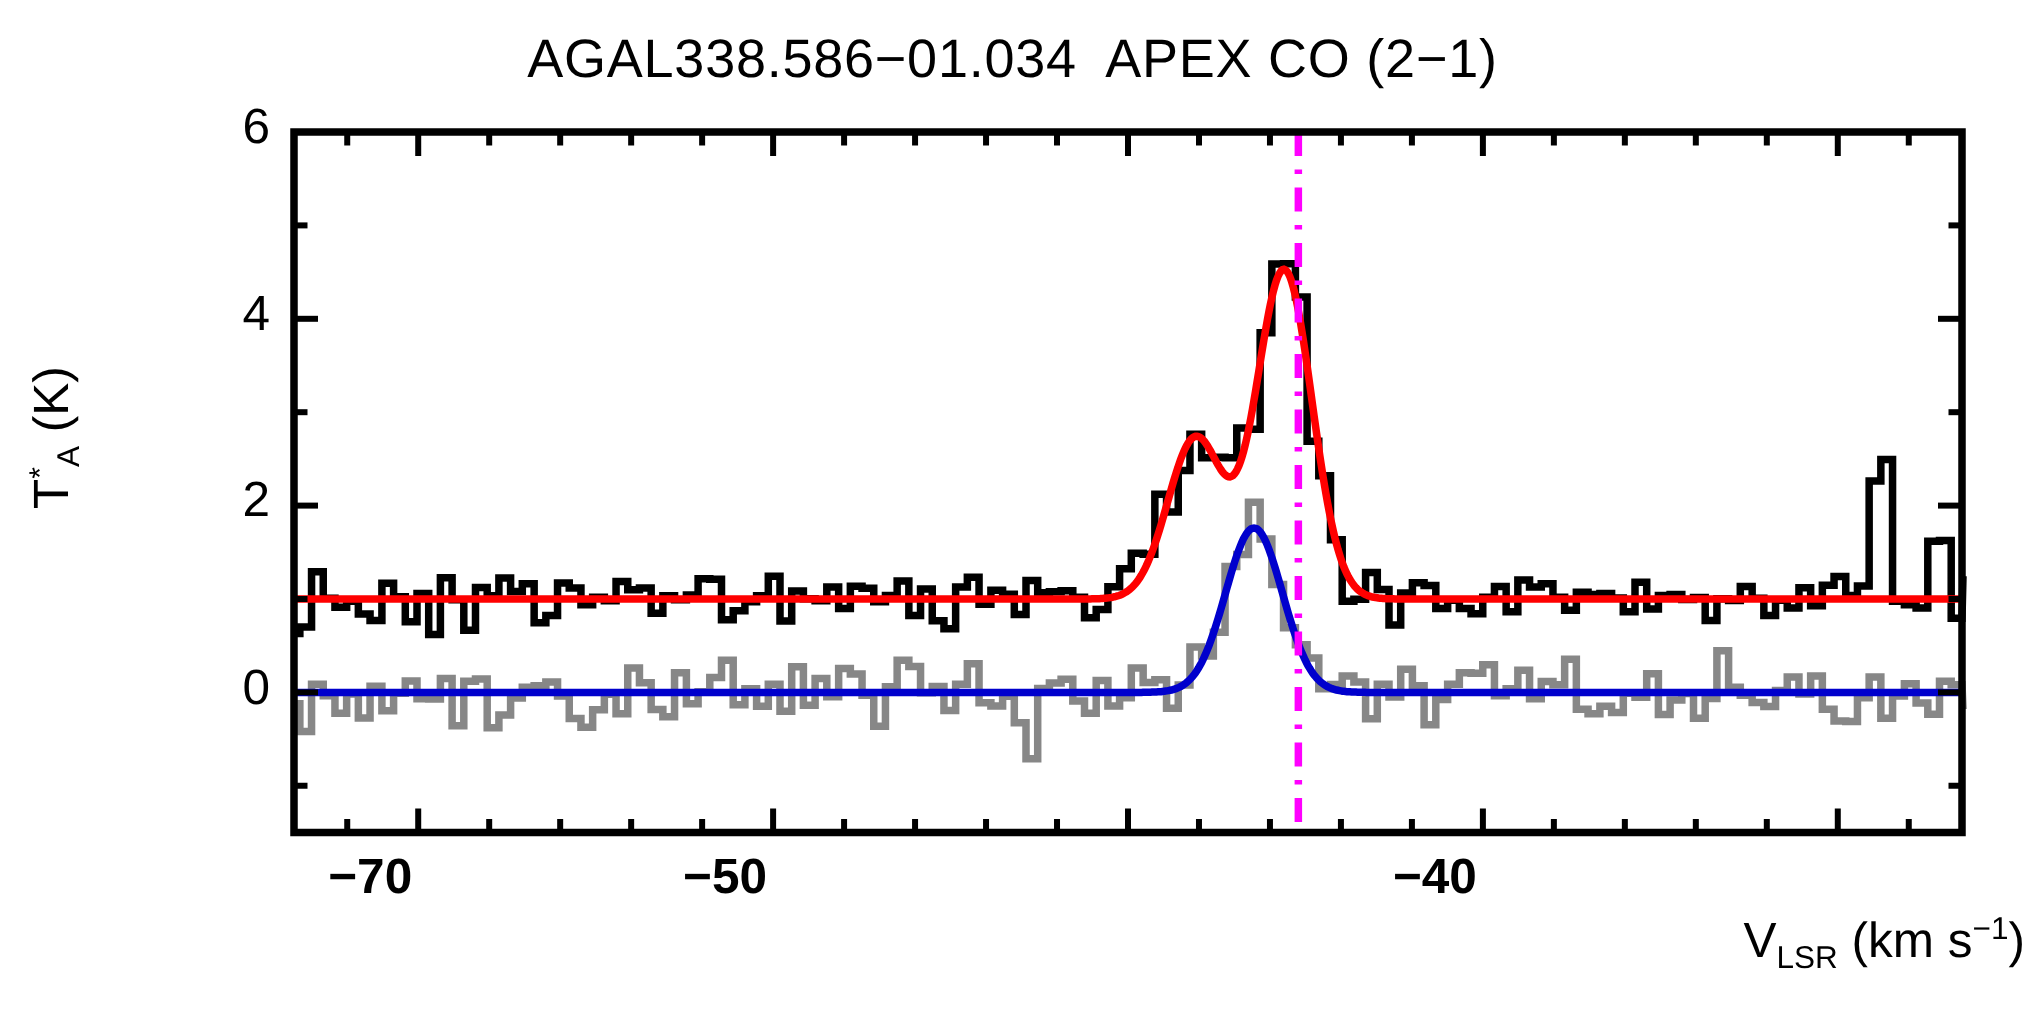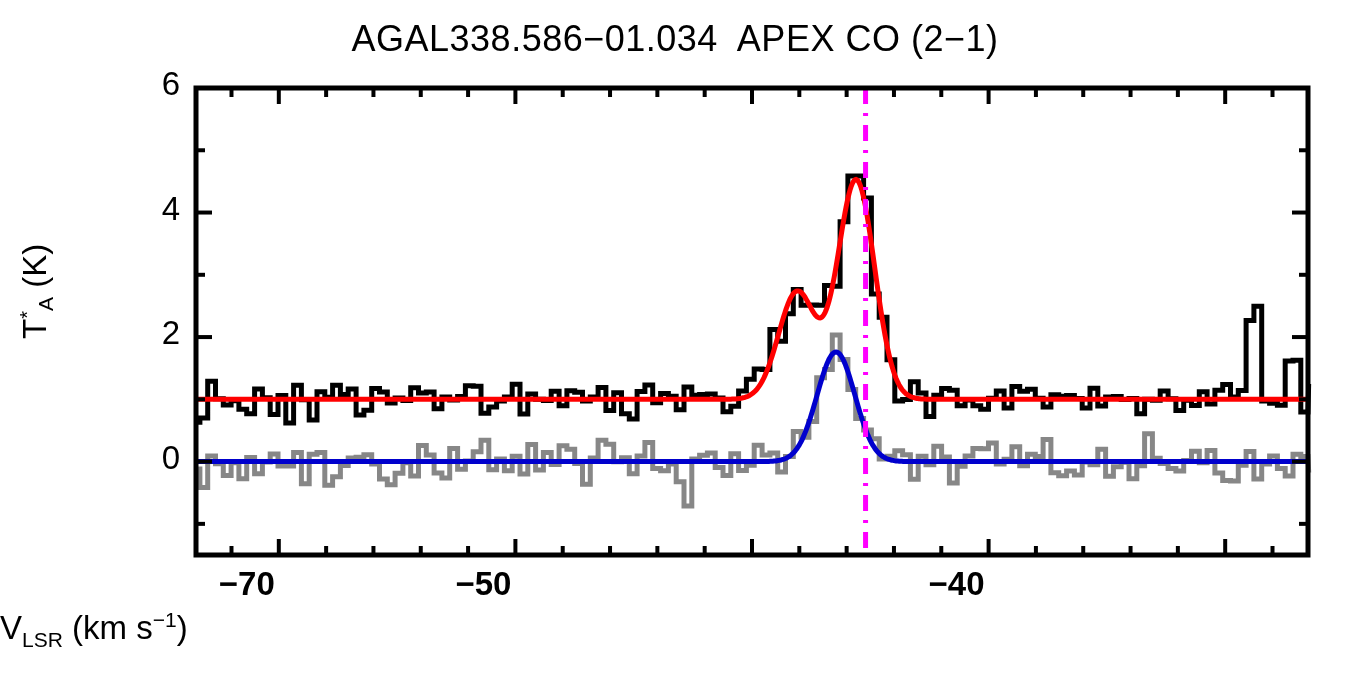--- a/index.html
+++ b/index.html
@@ -5,21 +5,21 @@
   html,body{margin:0;padding:0;background:#ffffff;}
   body{width:1350px;height:675px;overflow:hidden;
        font-family:"Liberation Sans","DejaVu Sans",sans-serif;color:#000;}
   #stage{position:relative;width:1350px;height:675px;}
   #plot-title{position:absolute;left:0;top:18px;width:1350px;text-align:center;
       font-size:36px;letter-spacing:0.5px;white-space:pre;}
   #ylabel{position:absolute;left:-63px;top:270px;width:200px;text-align:center;
       transform:rotate(-90deg);font-size:33px;white-space:nowrap;}
   #ylabel .sup{font-size:20px;vertical-align:super;}
   #ylabel .sub{font-size:21px;vertical-align:sub;}
-  #xlabel{position:absolute;left:0;top:608px;width:1350px;text-align:left;
+  #xlabel{position:absolute;left:0;top:608px;width:1350px;text-align:right;
       font-size:33px;white-space:nowrap;}
   #xlabel .sub{font-size:21px;vertical-align:sub;}
   #xlabel .sup{font-size:21px;vertical-align:super;}
   .ytick-label{position:absolute;font-size:33px;text-align:right;width:60px;}
   .xtick-label{position:absolute;font-size:33px;text-align:left;width:120px;font-weight:bold;}
   svg{display:block;}
 </style>
 </head>
 <body>
 

